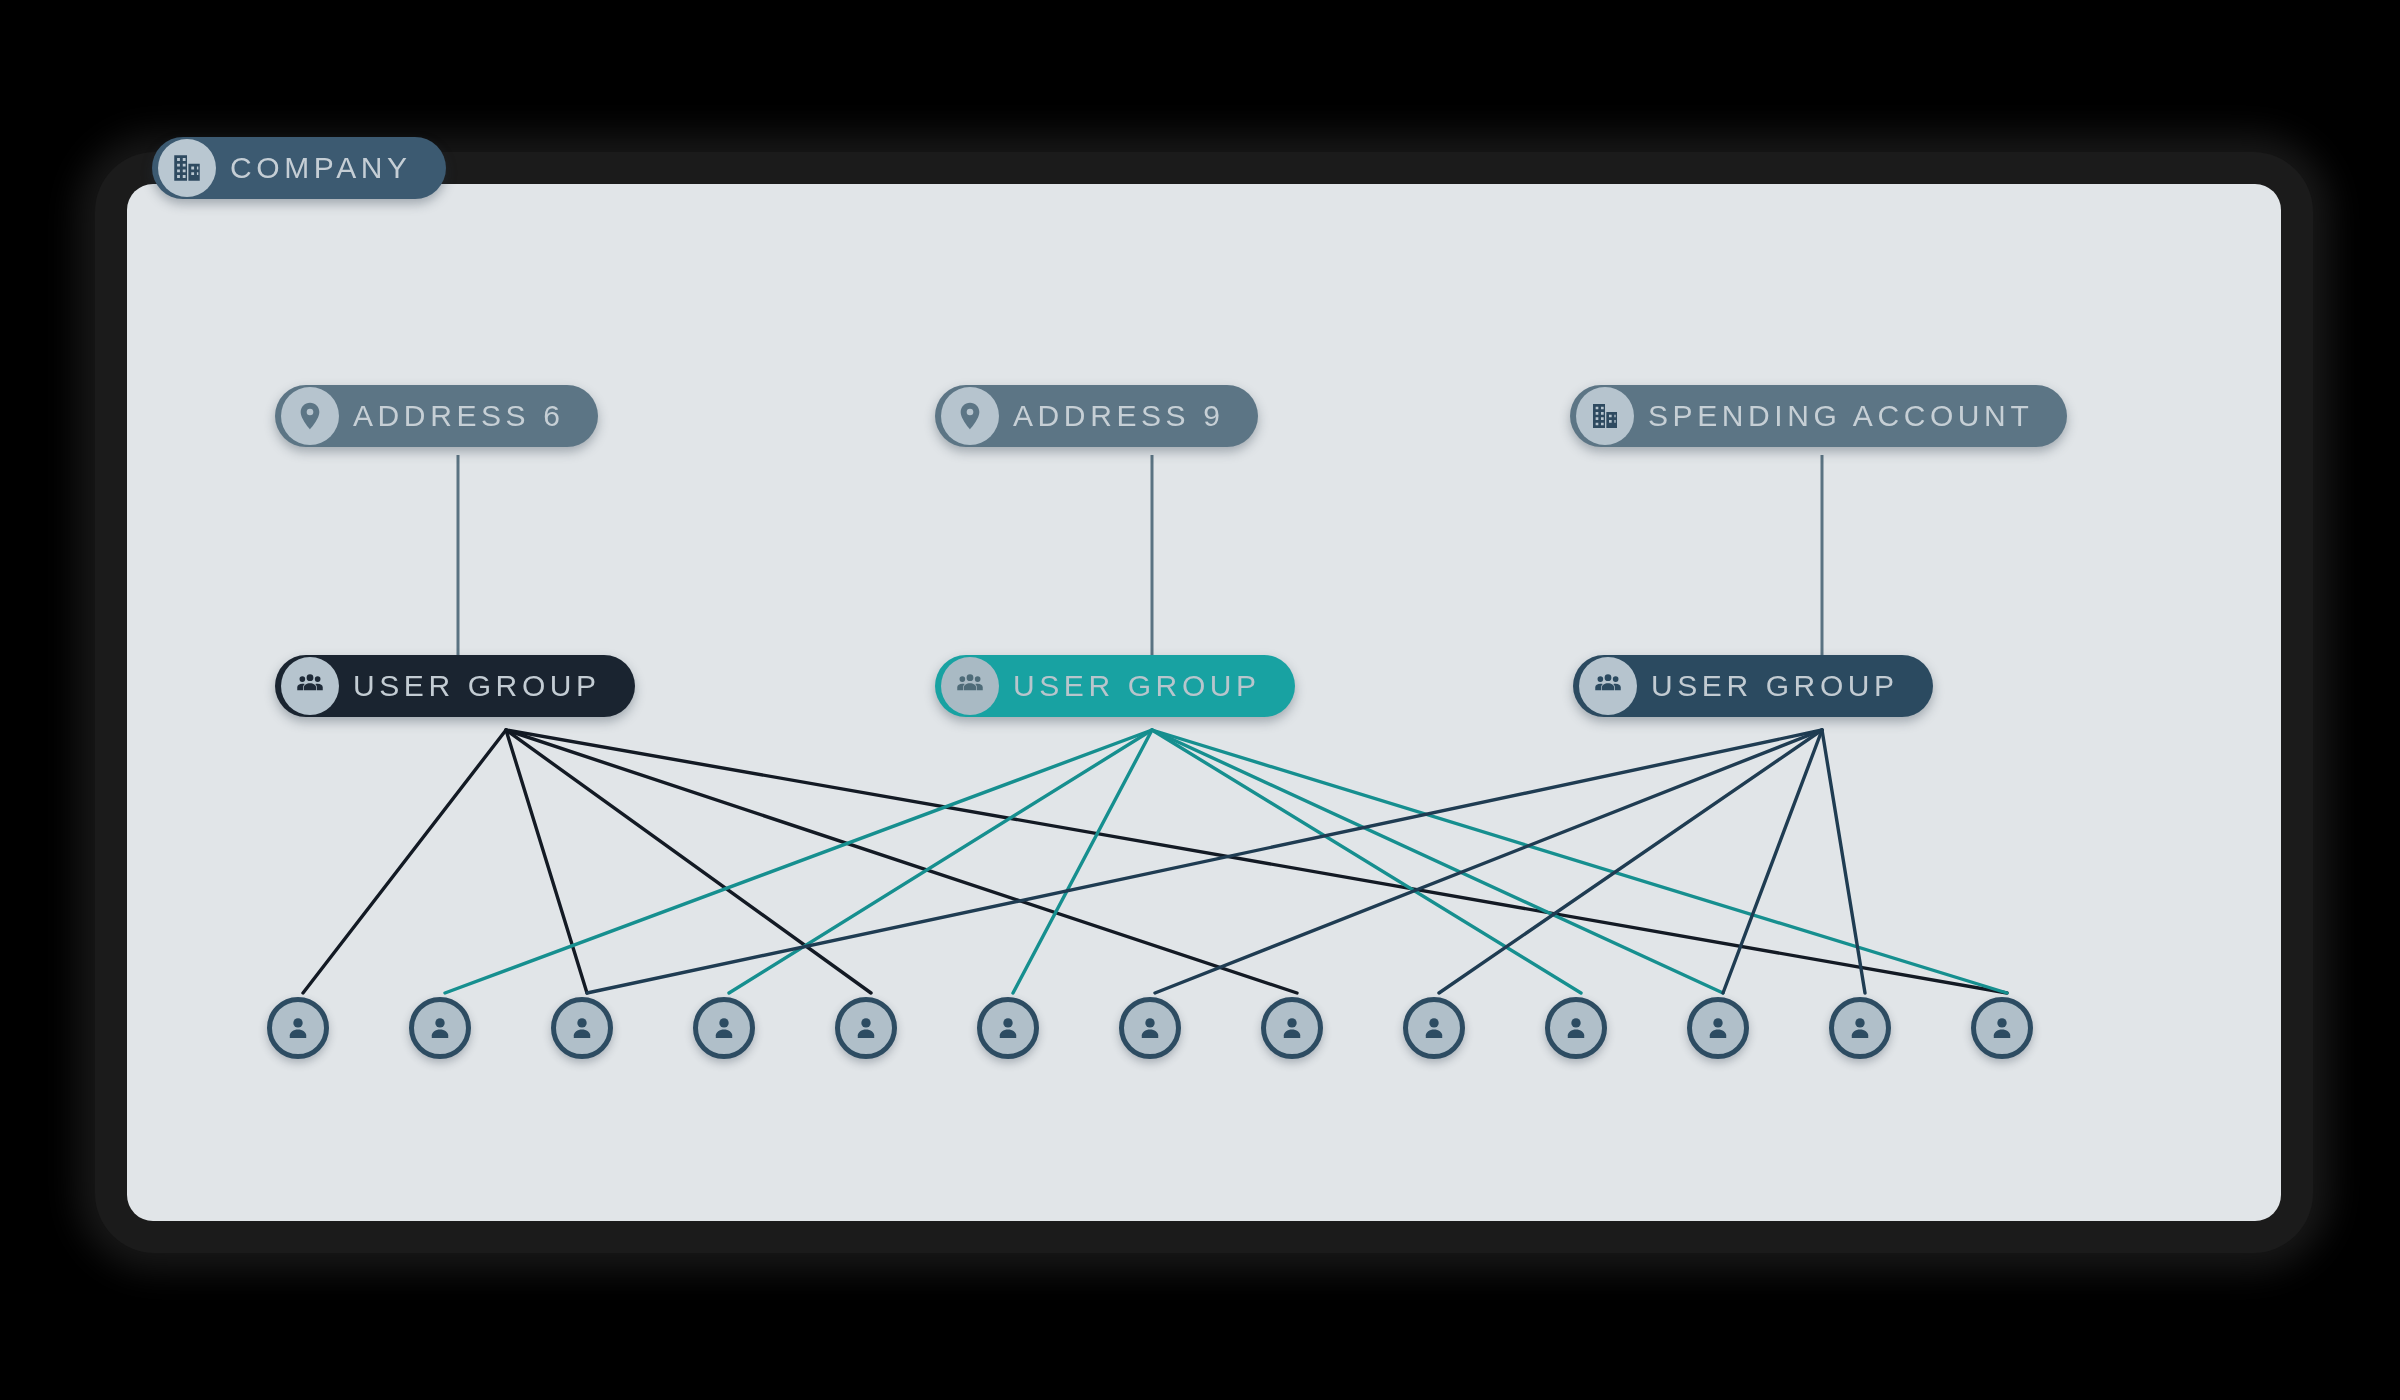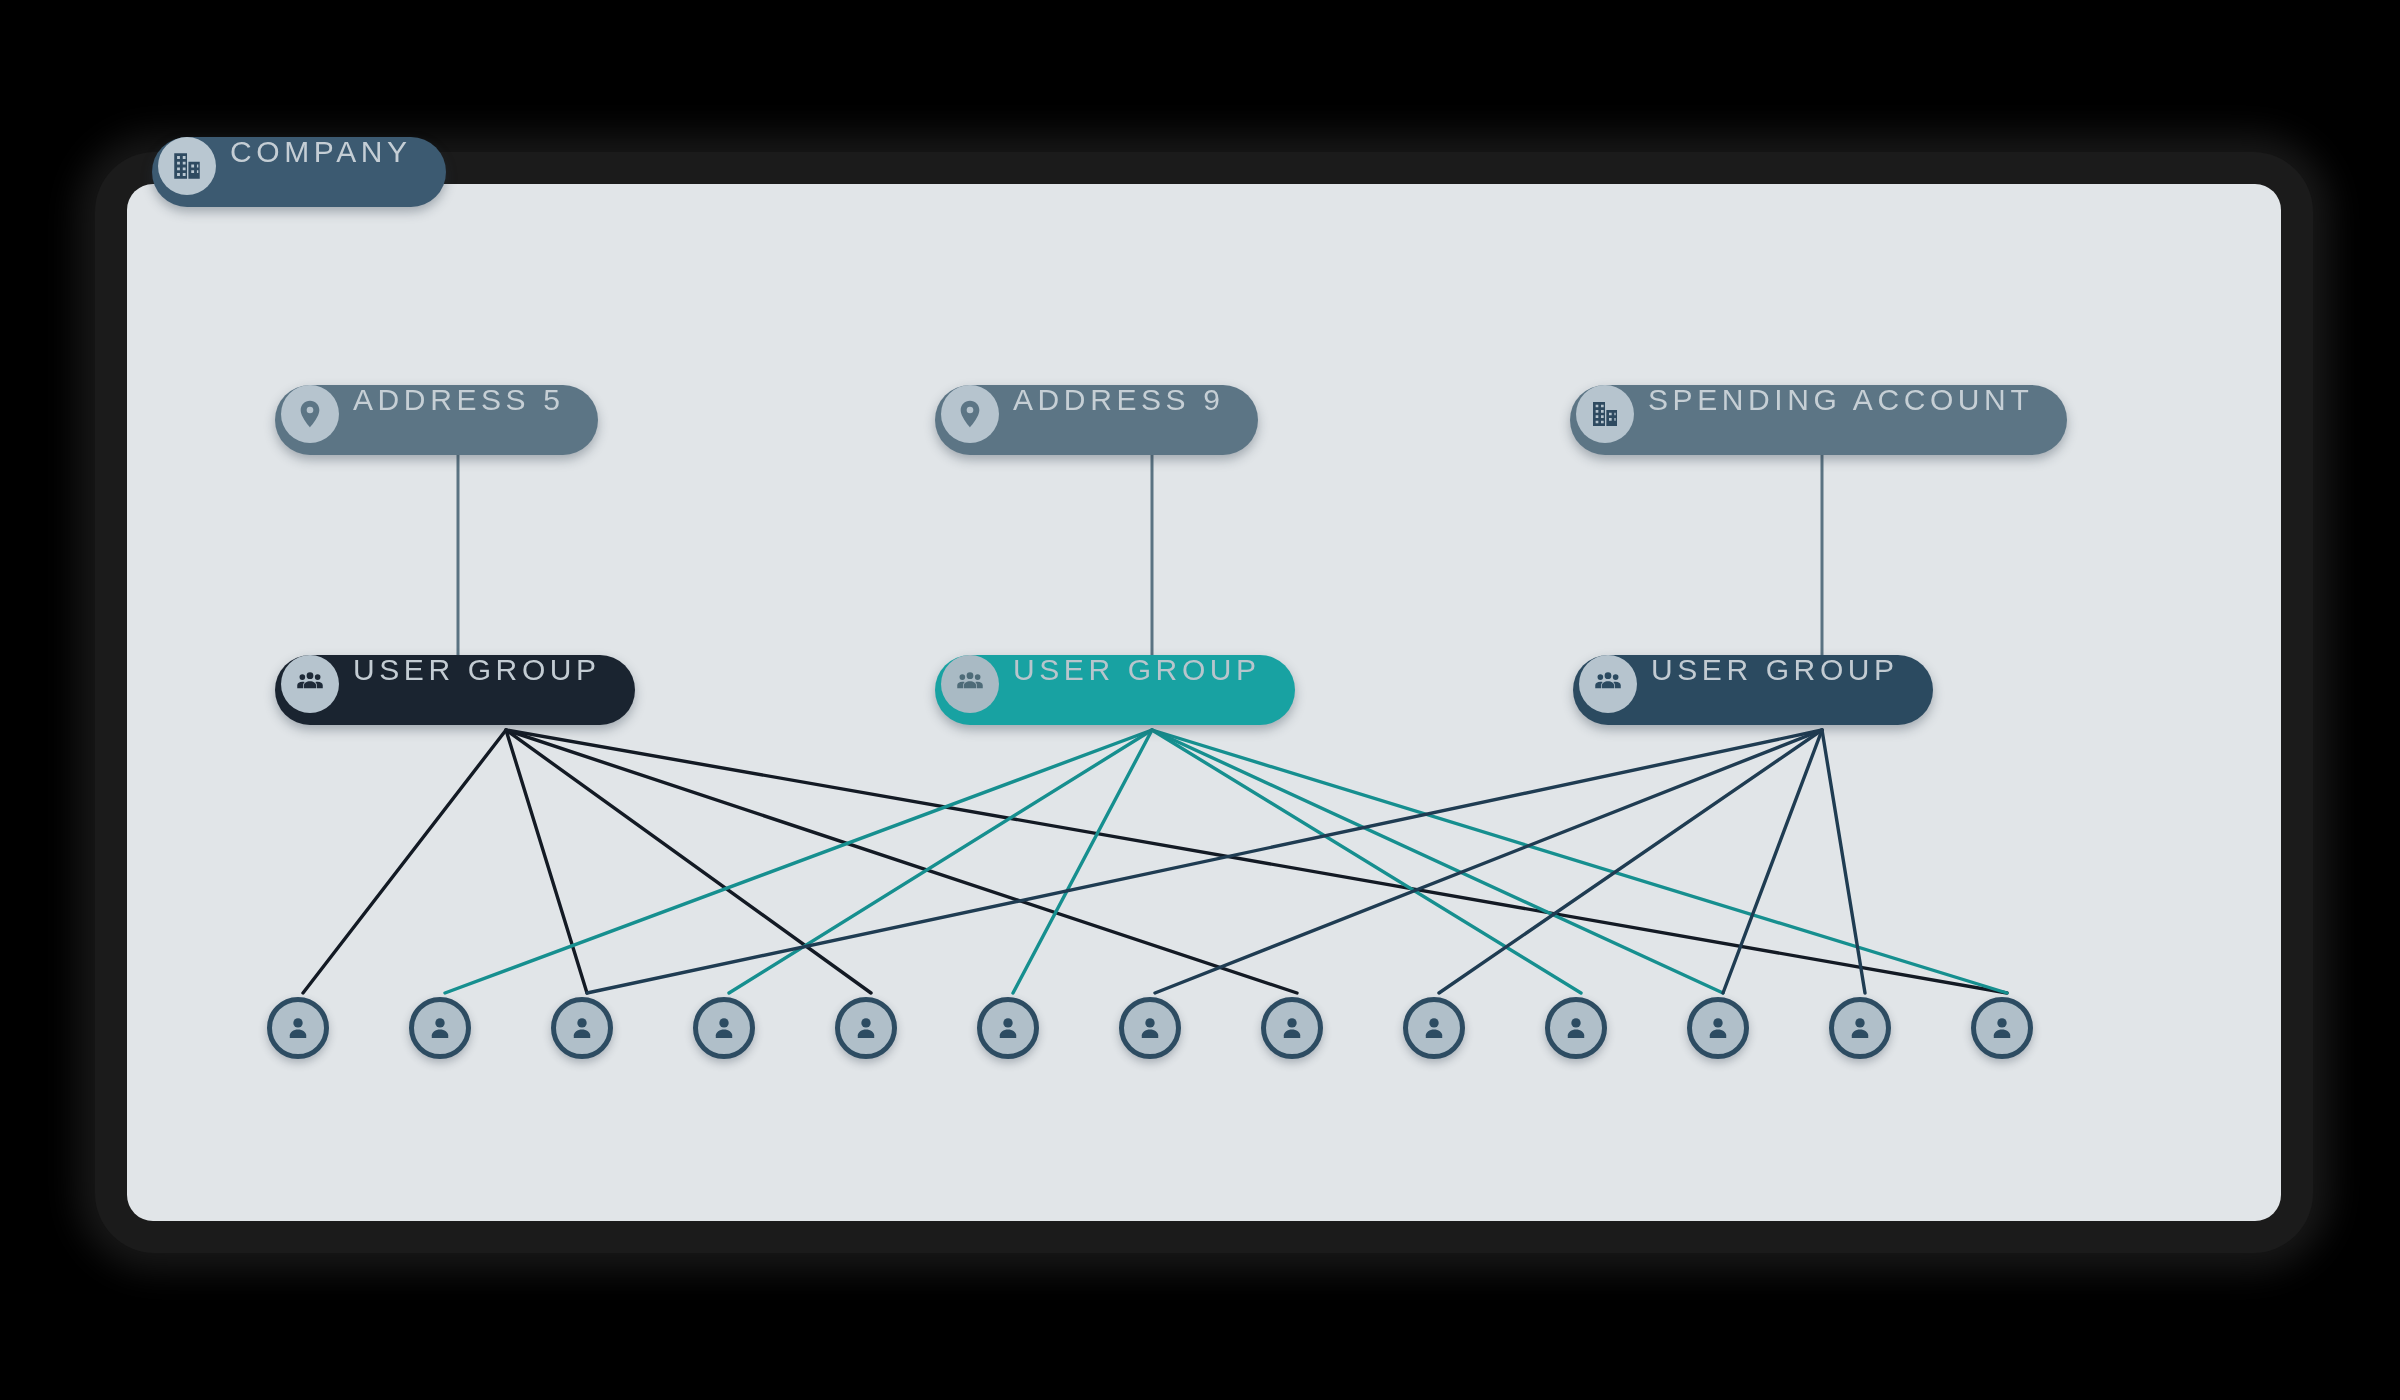--- a/index.html
+++ b/index.html
@@ -50,21 +50,22 @@
     top: 0;
     width: 2400px;
     height: 1400px;
     pointer-events: none;
   }
 
   
   .pill {
     position: absolute;
     display: flex;
-    height: 70px;
+    align-items: center;
+    height: 62px;
     border-radius: 36px;
     padding-right: 34px;
     padding-left: 6px;
     box-shadow: 0 5px 11px rgba(40,55,70,0.34);
     white-space: nowrap;
   }
   .pill .badge-icon {
     width: 58px;
     height: 58px;
     min-width: 58px;
@@ -161,21 +162,21 @@
     </span>
     <span class="pill-label">COMPANY</span>
   </div>
 
   <div class="pill address" style="left:275px; top:385px;">
     <span class="badge-icon">
       <svg width="32" height="32" viewBox="0 0 24 24" fill="#5c7585">
         <path d="M12 2C8.13 2 5 5.13 5 9c0 5.25 7 13 7 13s7-7.75 7-13c0-3.87-3.13-7-7-7zm0 9.5A2.5 2.5 0 1 1 12 6.5a2.5 2.5 0 0 1 0 5z"></path>
       </svg>
     </span>
-    <span class="pill-label">ADDRESS 5</span>
+    <span class="pill-label">ADDRESS 6</span>
   </div>
 
   <div class="pill address" style="left:935px; top:385px;">
     <span class="badge-icon">
       <svg width="32" height="32" viewBox="0 0 24 24" fill="#5c7585">
         <path d="M12 2C8.13 2 5 5.13 5 9c0 5.25 7 13 7 13s7-7.75 7-13c0-3.87-3.13-7-7-7zm0 9.5A2.5 2.5 0 1 1 12 6.5a2.5 2.5 0 0 1 0 5z"></path>
       </svg>
     </span>
     <span class="pill-label">ADDRESS 9</span>
   </div>

